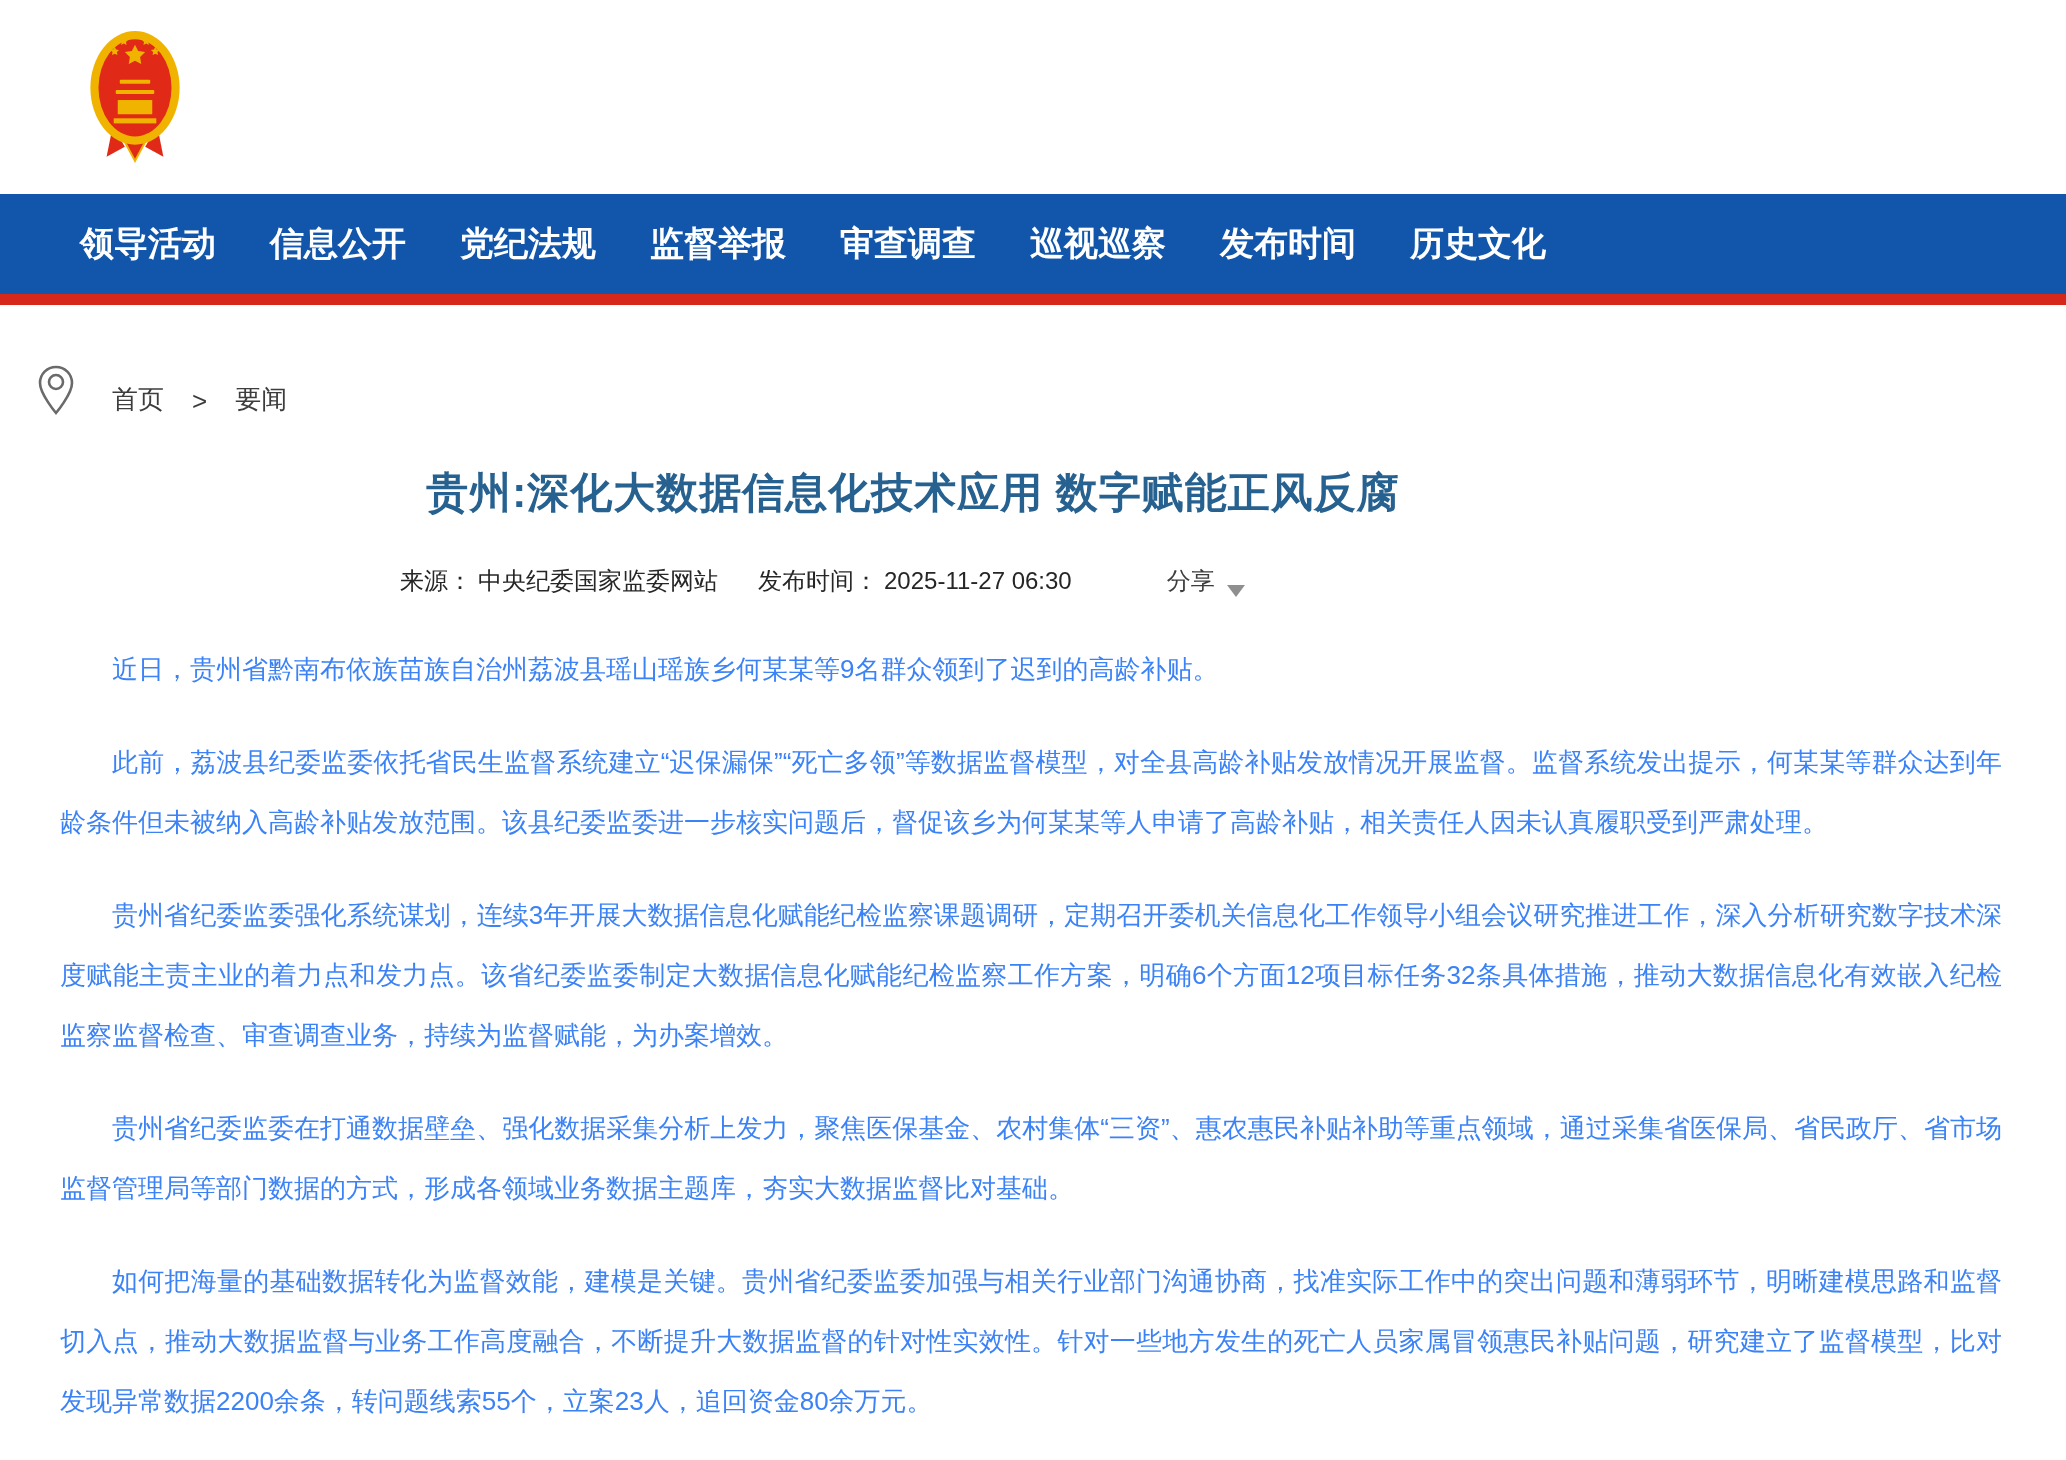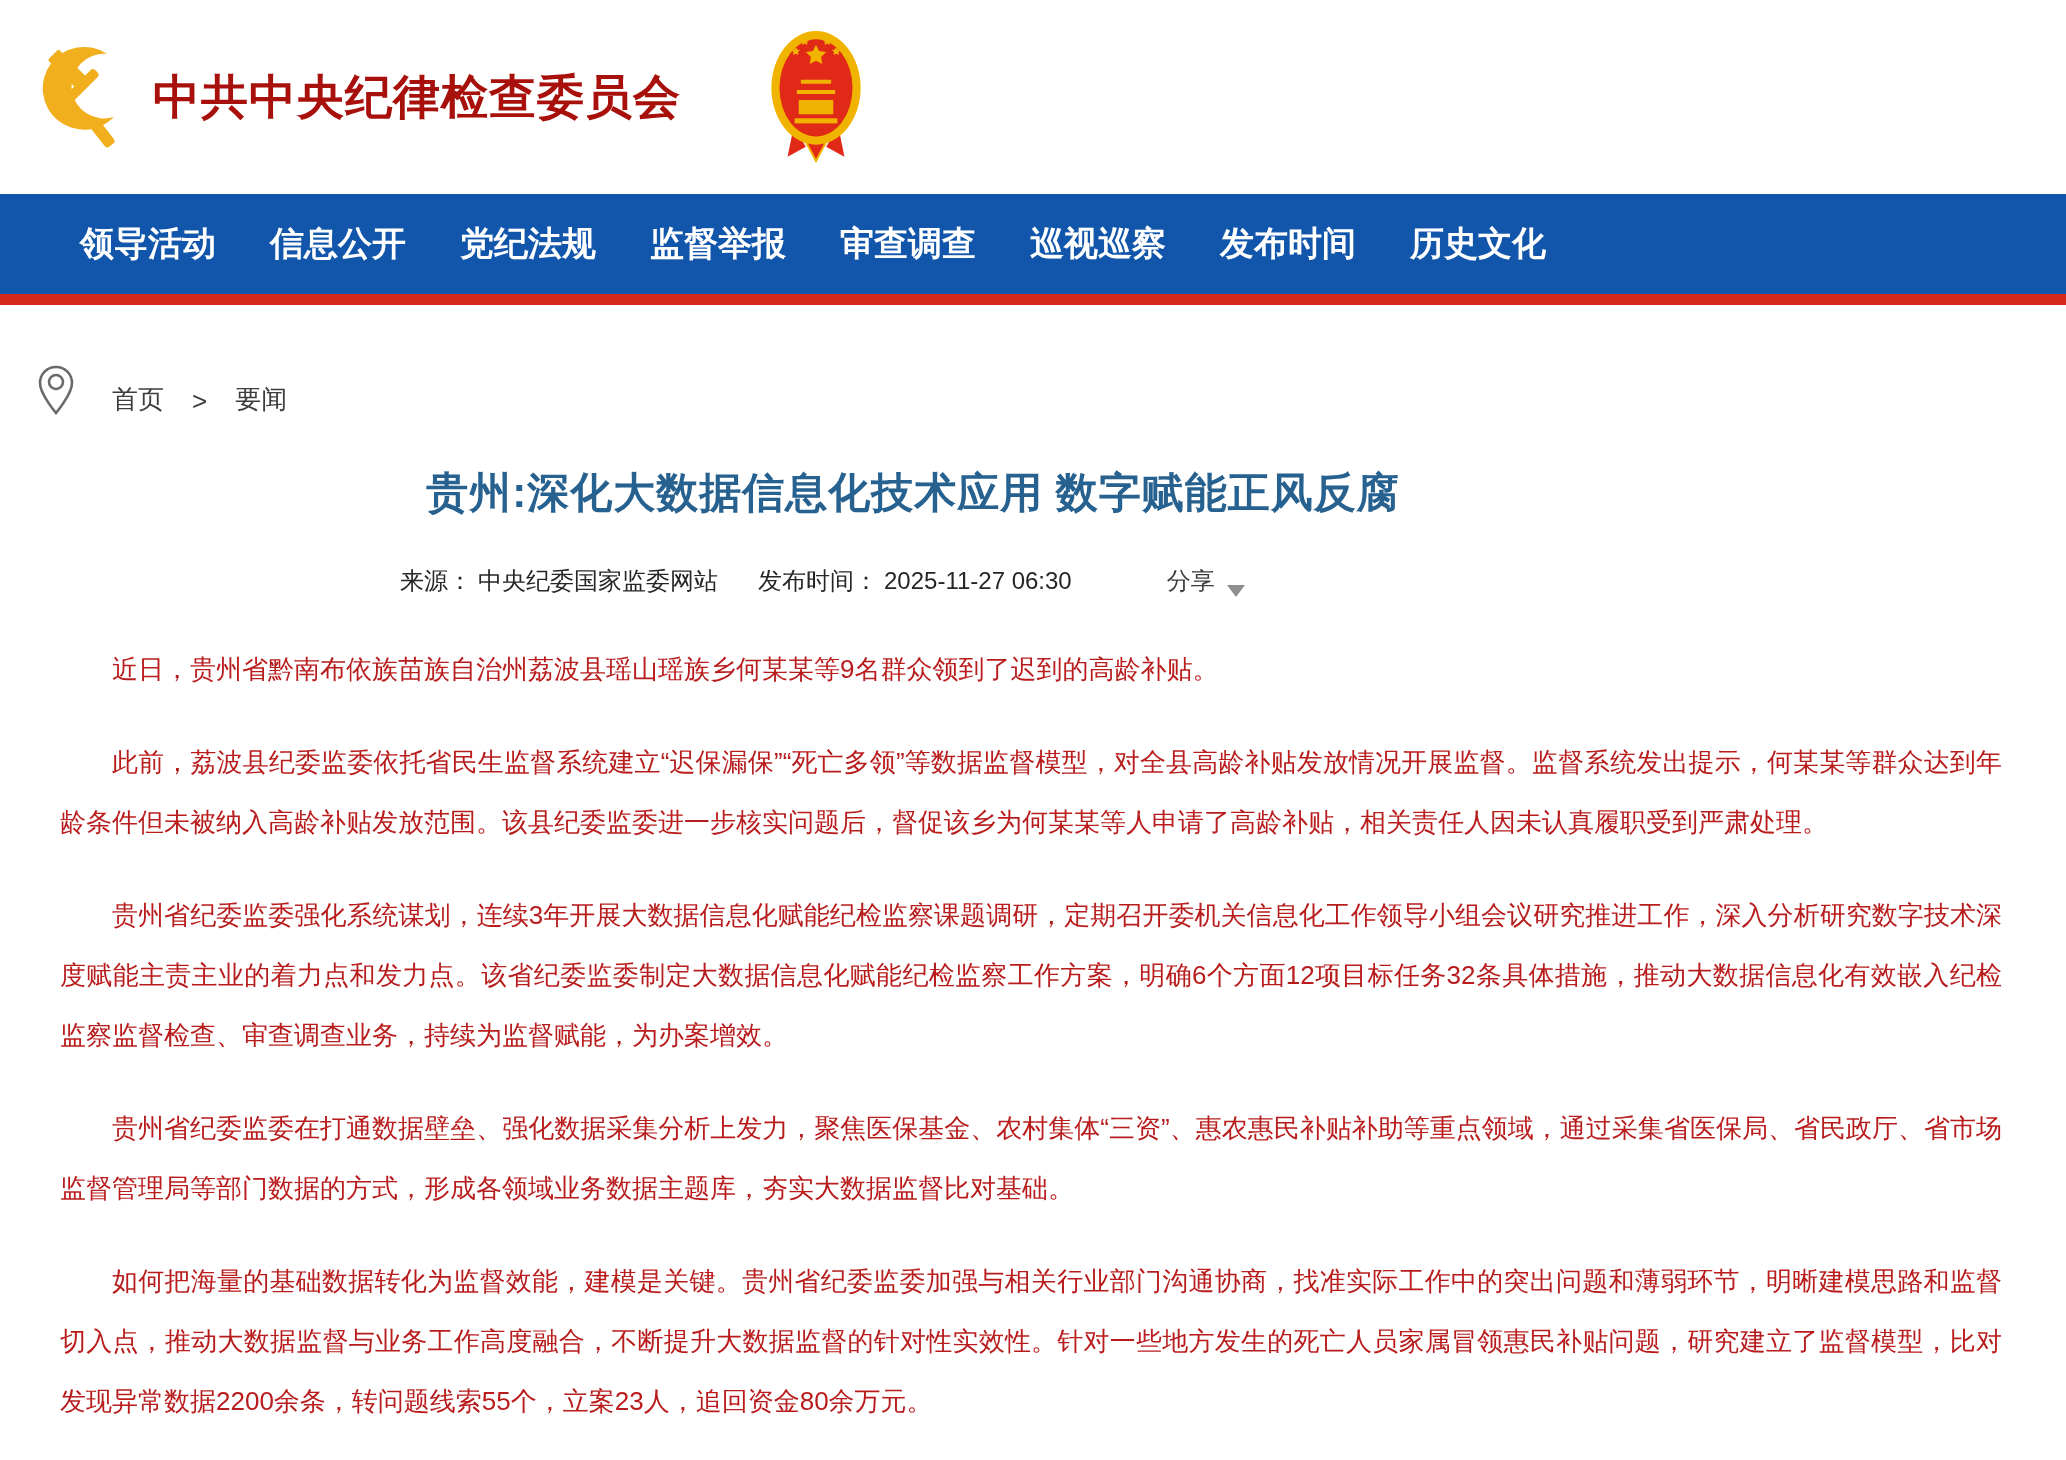--- a/index.html
+++ b/index.html
@@ -36,42 +36,29 @@
   .meta-label { white-space:nowrap; }
   .meta-value { white-space:nowrap; margin-left:6px; }
   .meta-time-label { margin-left:40px; }
   .share { margin-left:95px; display:flex; align-items:flex-end; cursor:pointer; color:#3d3d3d; }
   .caret { width:0; height:0; margin-left:12px; margin-top:4px;
            border-left:9px solid transparent; border-right:9px solid transparent;
            border-top:12px solid #8f8f8f; }
 
   
   .article-body { margin-top:42px; padding:0 64px 0 60px; }
-  .article-body p { font-size:26px; line-height:60px; color:#b91c1c;
+  .article-body p { font-size:26px; line-height:60px; color:#3b82f6;
                     text-align:justify; text-indent:52px; margin-bottom:33px; }
   .article-body p:last-child { margin-bottom:0; }
 </style>
 </head>
 <body>
 
 <div class="header">
 
-  <div class="logo-group logo-left">
-    <span class="emblem-box">
-      <svg width="90" height="118" viewBox="0 0 100 124">
-        <g fill="#f2af1d">
-          <path d="M80 14 A46 46 0 1 0 88 84 A36 36 0 1 1 80 14 Z"></path>
-          <rect x="66" y="84" width="13" height="36" rx="4" transform="rotate(-38 72 100)"></rect>
-          <rect x="14" y="22" width="44" height="17" rx="2" transform="rotate(45 36 30)"></rect>
-          <rect x="41" y="24" width="11" height="62" rx="4" transform="rotate(45 46 55)"></rect>
-        </g>
-      </svg>
-    </span>
-    <span class="logo-text">中共中央纪律检查委员会</span>
-  </div>
 
   <div class="logo-group logo-right">
     <span class="emblem-box">
       <svg width="94" height="140" viewBox="0 0 92 138">
         <path d="M24 98 L18 128 L36 118 Z" fill="#e02a17"></path>
         <path d="M68 98 L74 128 L56 118 Z" fill="#e02a17"></path>
         <path d="M30 102 L46 132 L62 102 Z" fill="#e02a17" stroke="#f0b400" stroke-width="2"></path>
         <ellipse cx="46" cy="60" rx="44" ry="56" fill="#f0b400"></ellipse>
         <ellipse cx="46" cy="60" rx="36" ry="48" fill="#e02a17"></ellipse>
         <g fill="#f0b400">

